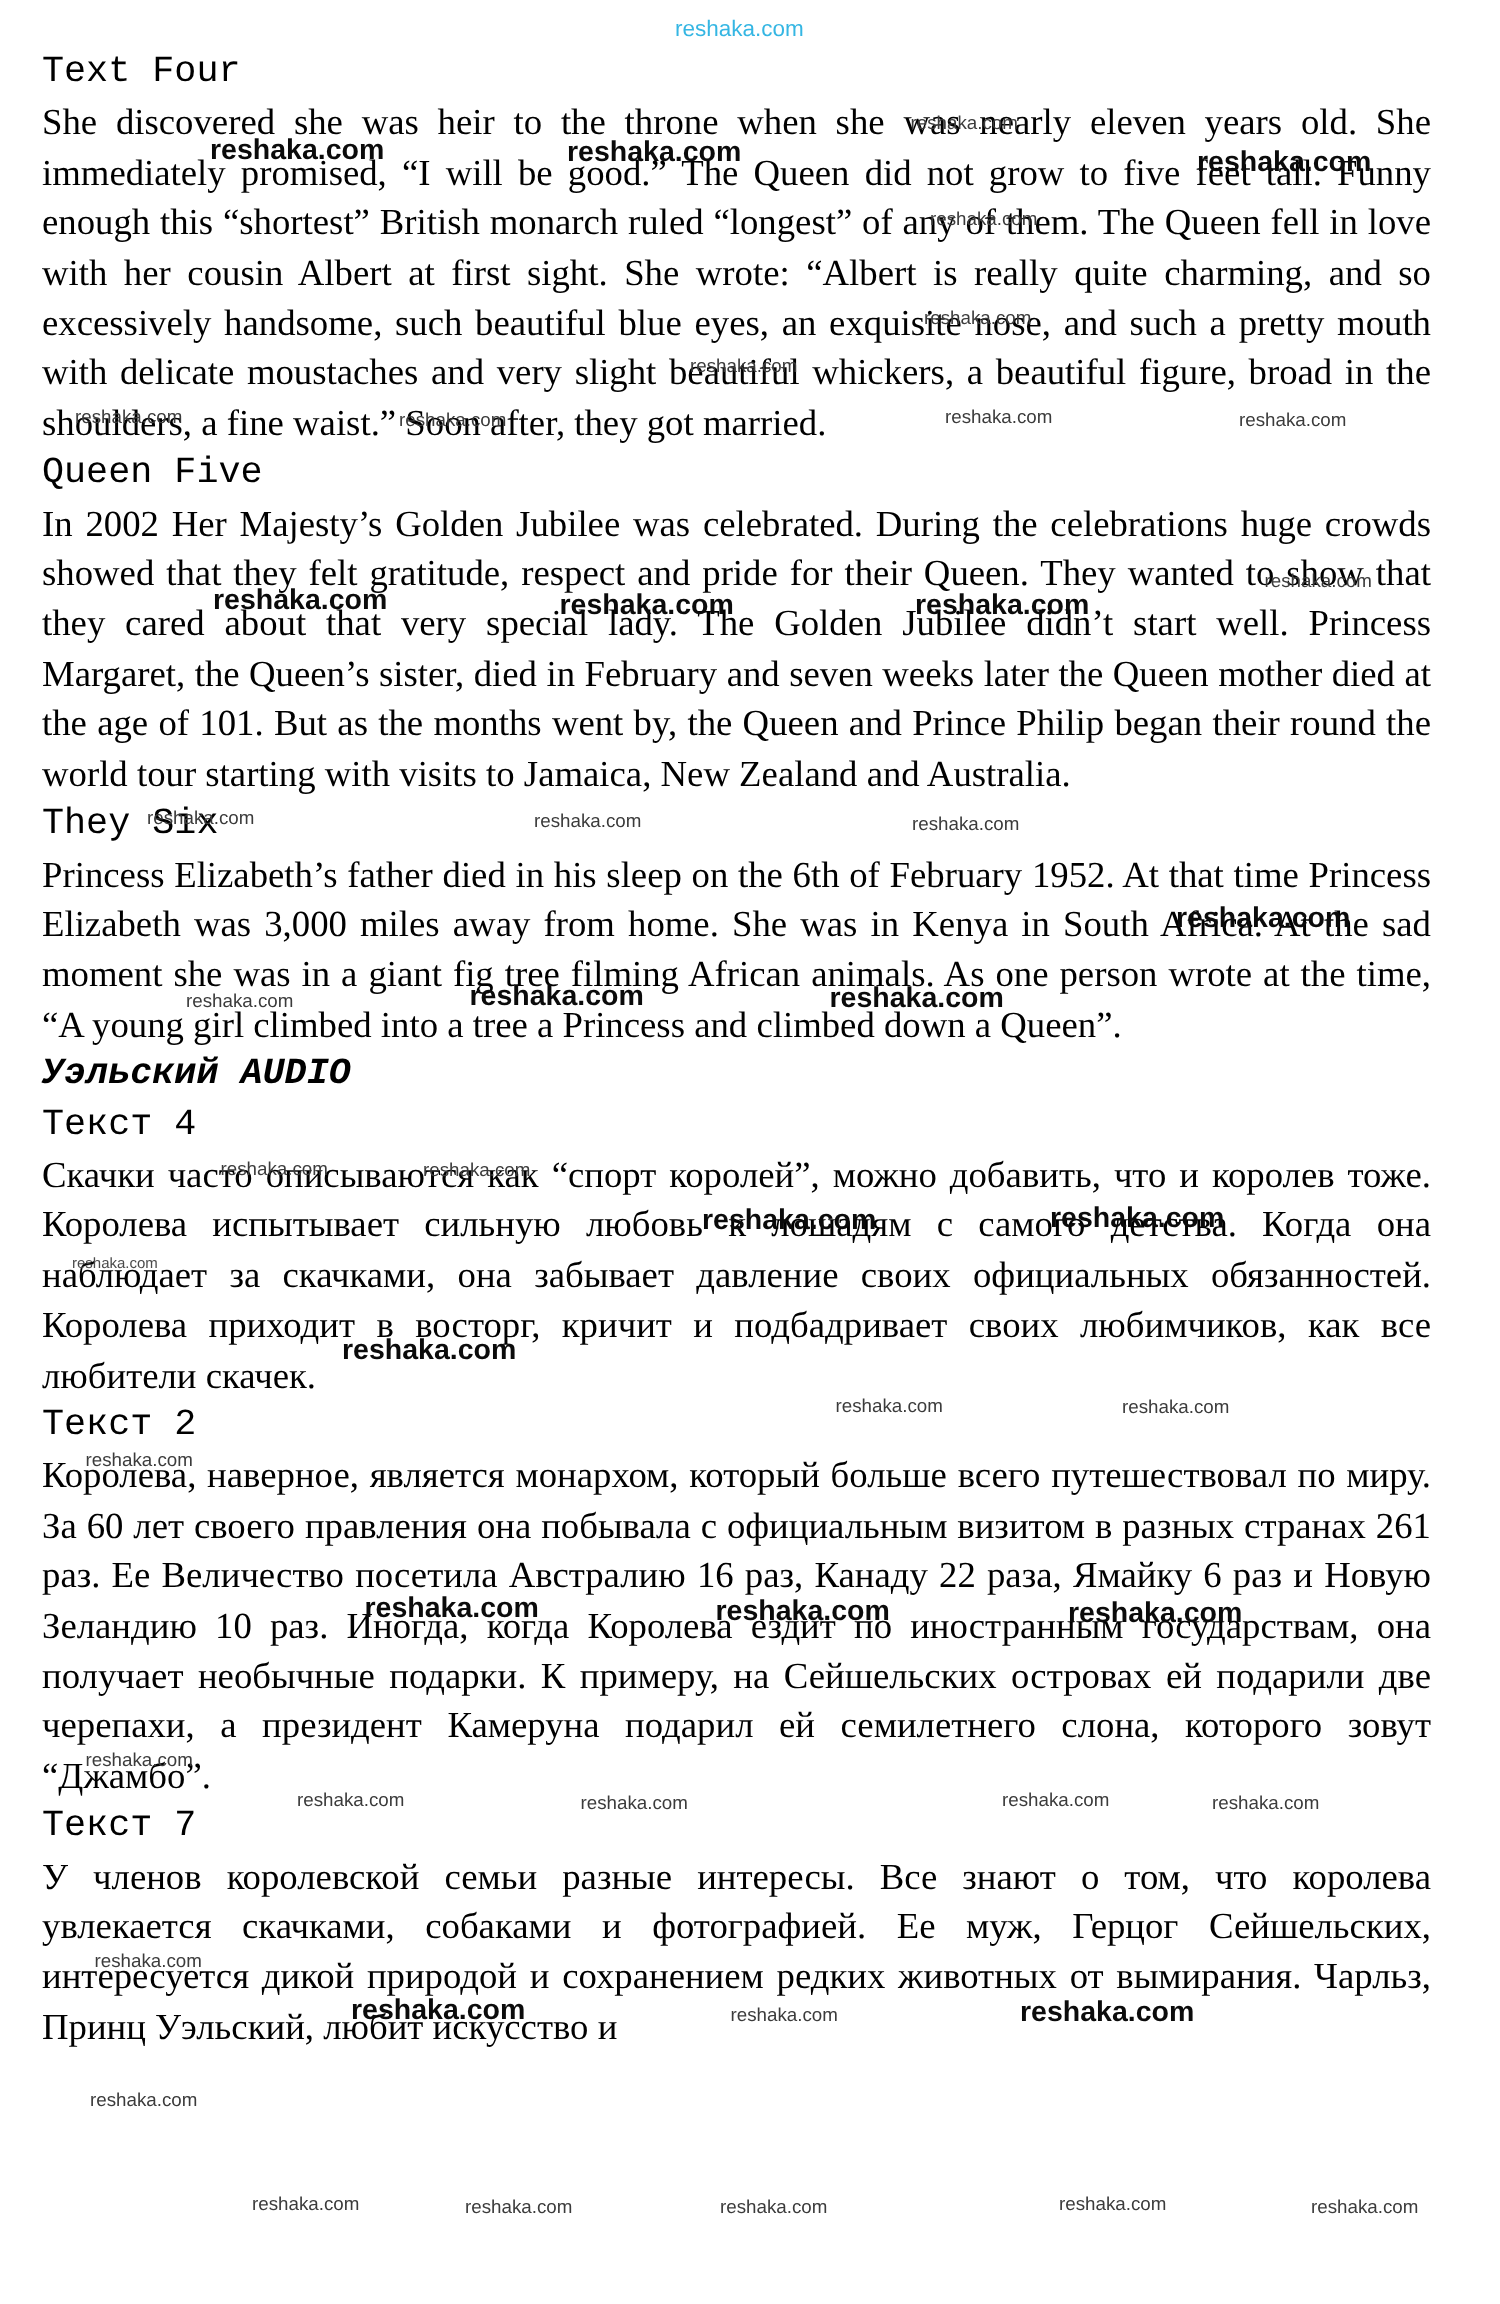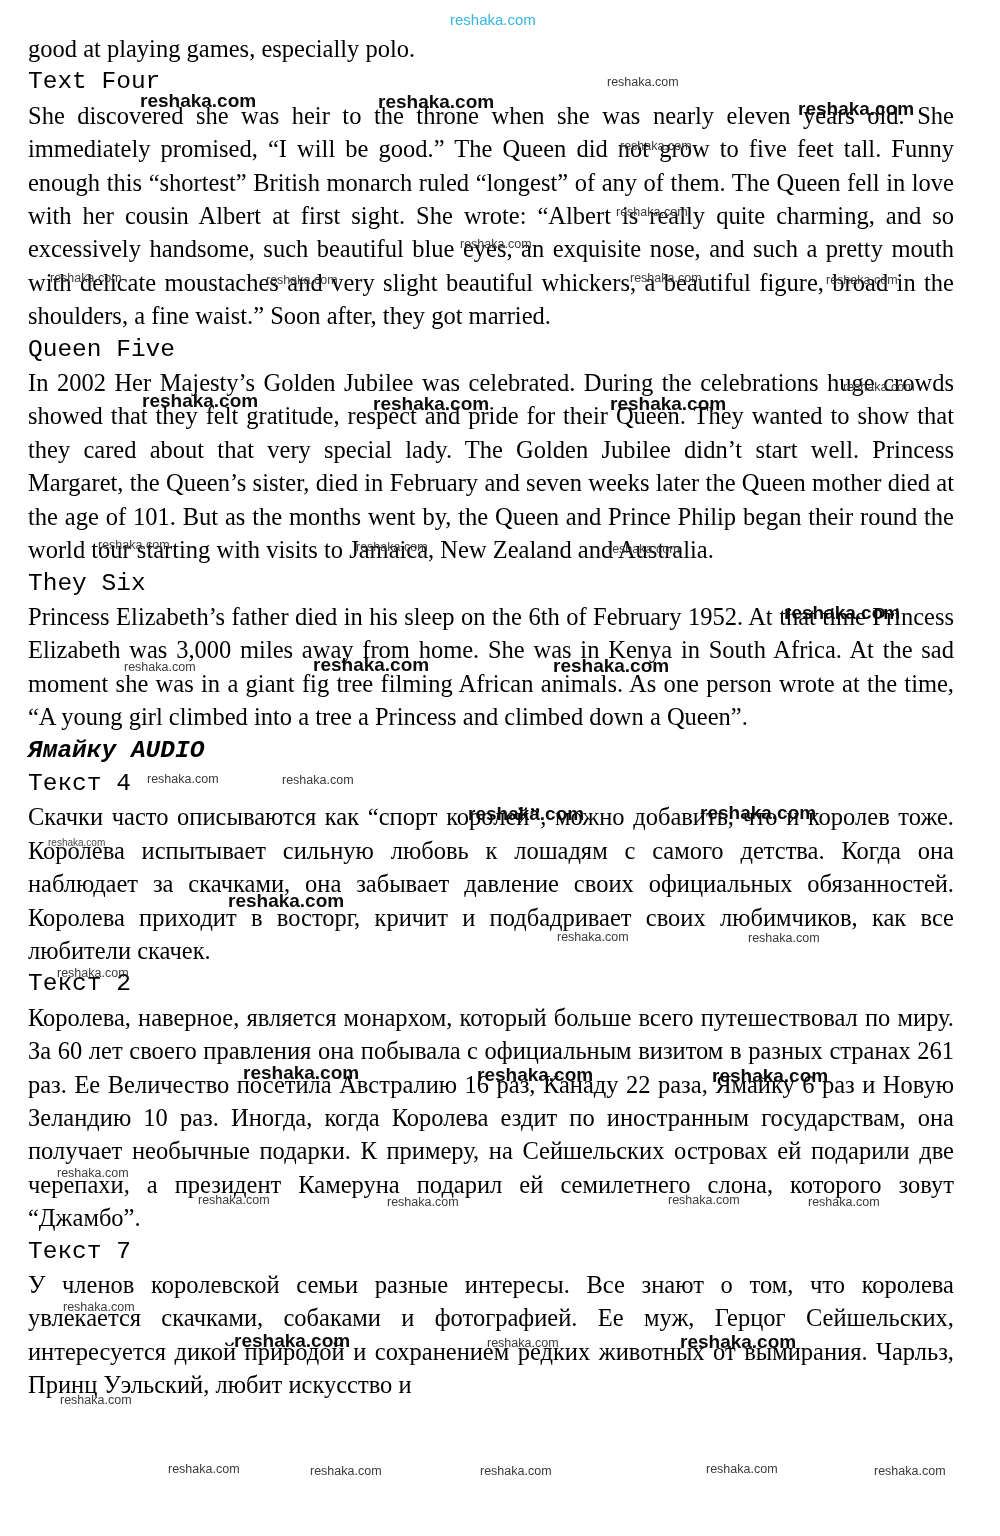--- a/index.html
+++ b/index.html
@@ -91,32 +91,31 @@
   <span class="wm b" style="left:234px;top:1324px">reshaka.com</span>
   <span class="wm s" style="left:487px;top:1327px">reshaka.com</span>
   <span class="wm b" style="left:680px;top:1325px">reshaka.com</span>
   <span class="wm s" style="left:60px;top:1384px">reshaka.com</span>
   <span class="wm s" style="left:168px;top:1453px">reshaka.com</span>
   <span class="wm s" style="left:310px;top:1455px">reshaka.com</span>
   <span class="wm s" style="left:480px;top:1455px">reshaka.com</span>
   <span class="wm s" style="left:706px;top:1453px">reshaka.com</span>
   <span class="wm s" style="left:874px;top:1455px">reshaka.com</span>
 
-  <p class="para">good at playing games, especially polo.</p>
 
   <p class="para head">Text Four</p>
   <p class="para">She discovered she was heir to the throne when she was nearly eleven years old. She immediately promised, “I will be good.” The Queen did not grow to five feet tall. Funny enough this “shortest” British monarch ruled “longest” of any of them. The Queen fell in love with her cousin Albert at first sight. She wrote: “Albert is really quite charming, and so excessively handsome, such beautiful blue eyes, an exquisite nose, and such a pretty mouth with delicate moustaches and very slight beautiful whickers, a beautiful figure, broad in the shoulders, a fine waist.” Soon after, they got married.</p>
 
   <p class="para head">Queen Five</p>
   <p class="para">In 2002 Her Majesty’s Golden Jubilee was celebrated. During the celebrations huge crowds showed that they felt gratitude, respect and pride for their Queen. They wanted to show that they cared about that very special lady. The Golden Jubilee didn’t start well. Princess Margaret, the Queen’s sister, died in February and seven weeks later the Queen mother died at the age of 101. But as the months went by, the Queen and Prince Philip began their round the world tour starting with visits to Jamaica, New Zealand and Australia.</p>
 
   <p class="para head">They Six</p>
   <p class="para">Princess Elizabeth’s father died in his sleep on the 6th of February 1952. At that time Princess Elizabeth was 3,000 miles away from home. She was in Kenya in South Africa. At the sad moment she was in a giant fig tree filming African animals. As one person wrote at the time, “A young girl climbed into a tree a Princess and climbed down a Queen”.</p>
 
-  <p class="para head bold-italic">Ямайку AUDIO</p>
+  <p class="para head bold-italic">Уэльский AUDIO</p>
 
   <p class="para head">Текст 4</p>
   <p class="para">Скачки часто описываются как “спорт королей”, можно добавить, что и королев тоже. Королева испытывает сильную любовь к лошадям с самого детства. Когда она наблюдает за скачками, она забывает давление своих официальных обязанностей. Королева приходит в восторг, кричит и подбадривает своих любимчиков, как все любители скачек.</p>
 
   <p class="para head">Текст 2</p>
   <p class="para">Королева, наверное, является монархом, который больше всего путешествовал по миру. За 60 лет своего правления она побывала с официальным визитом в разных странах 261 раз. Ее Величество посетила Австралию 16 раз, Канаду 22 раза, Ямайку 6 раз и Новую Зеландию 10 раз. Иногда, когда Королева ездит по иностранным государствам, она получает необычные подарки. К примеру, на Сейшельских островах ей подарили две черепахи, а президент Камеруна подарил ей семилетнего слона, которого зовут “Джамбо”.</p>
 
   <p class="para head">Текст 7</p>
   <p class="para">У членов королевской семьи разные интересы. Все знают о том, что королева увлекается скачками, собаками и фотографией. Ее муж, Герцог Сейшельских, интересуется дикой природой и сохранением редких животных от вымирания. Чарльз, Принц Уэльский, любит искусство и</p>
 

